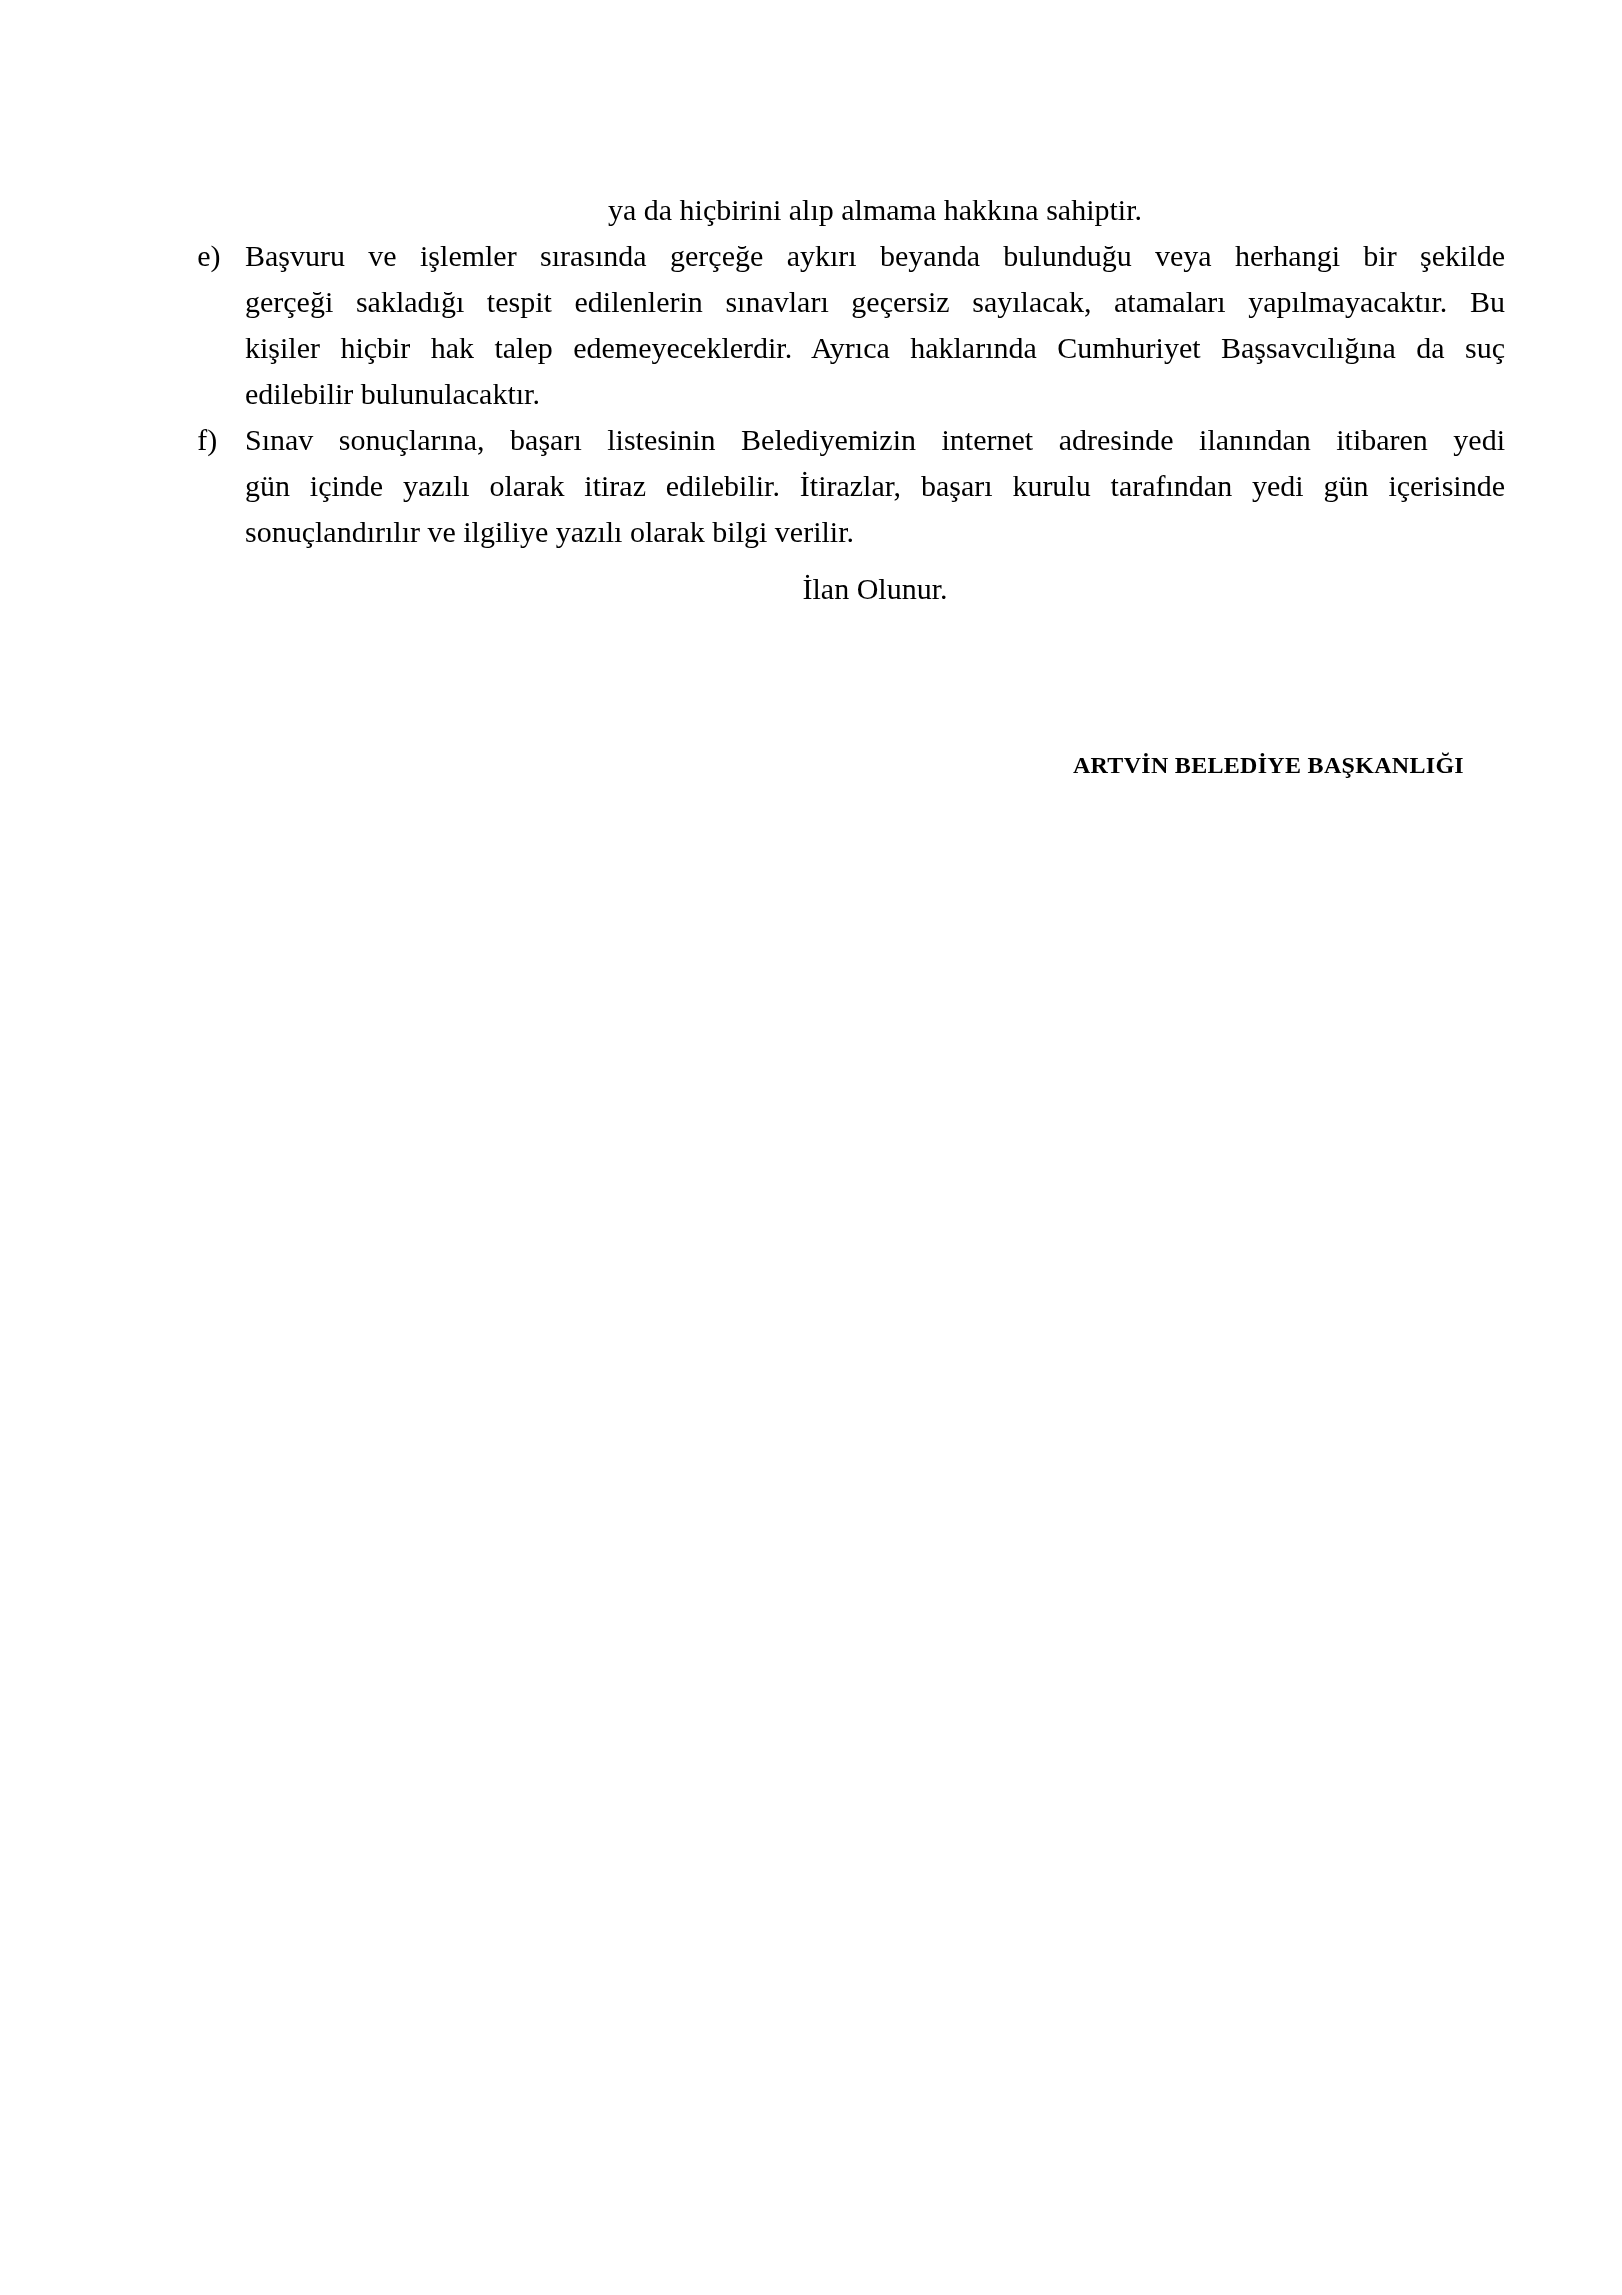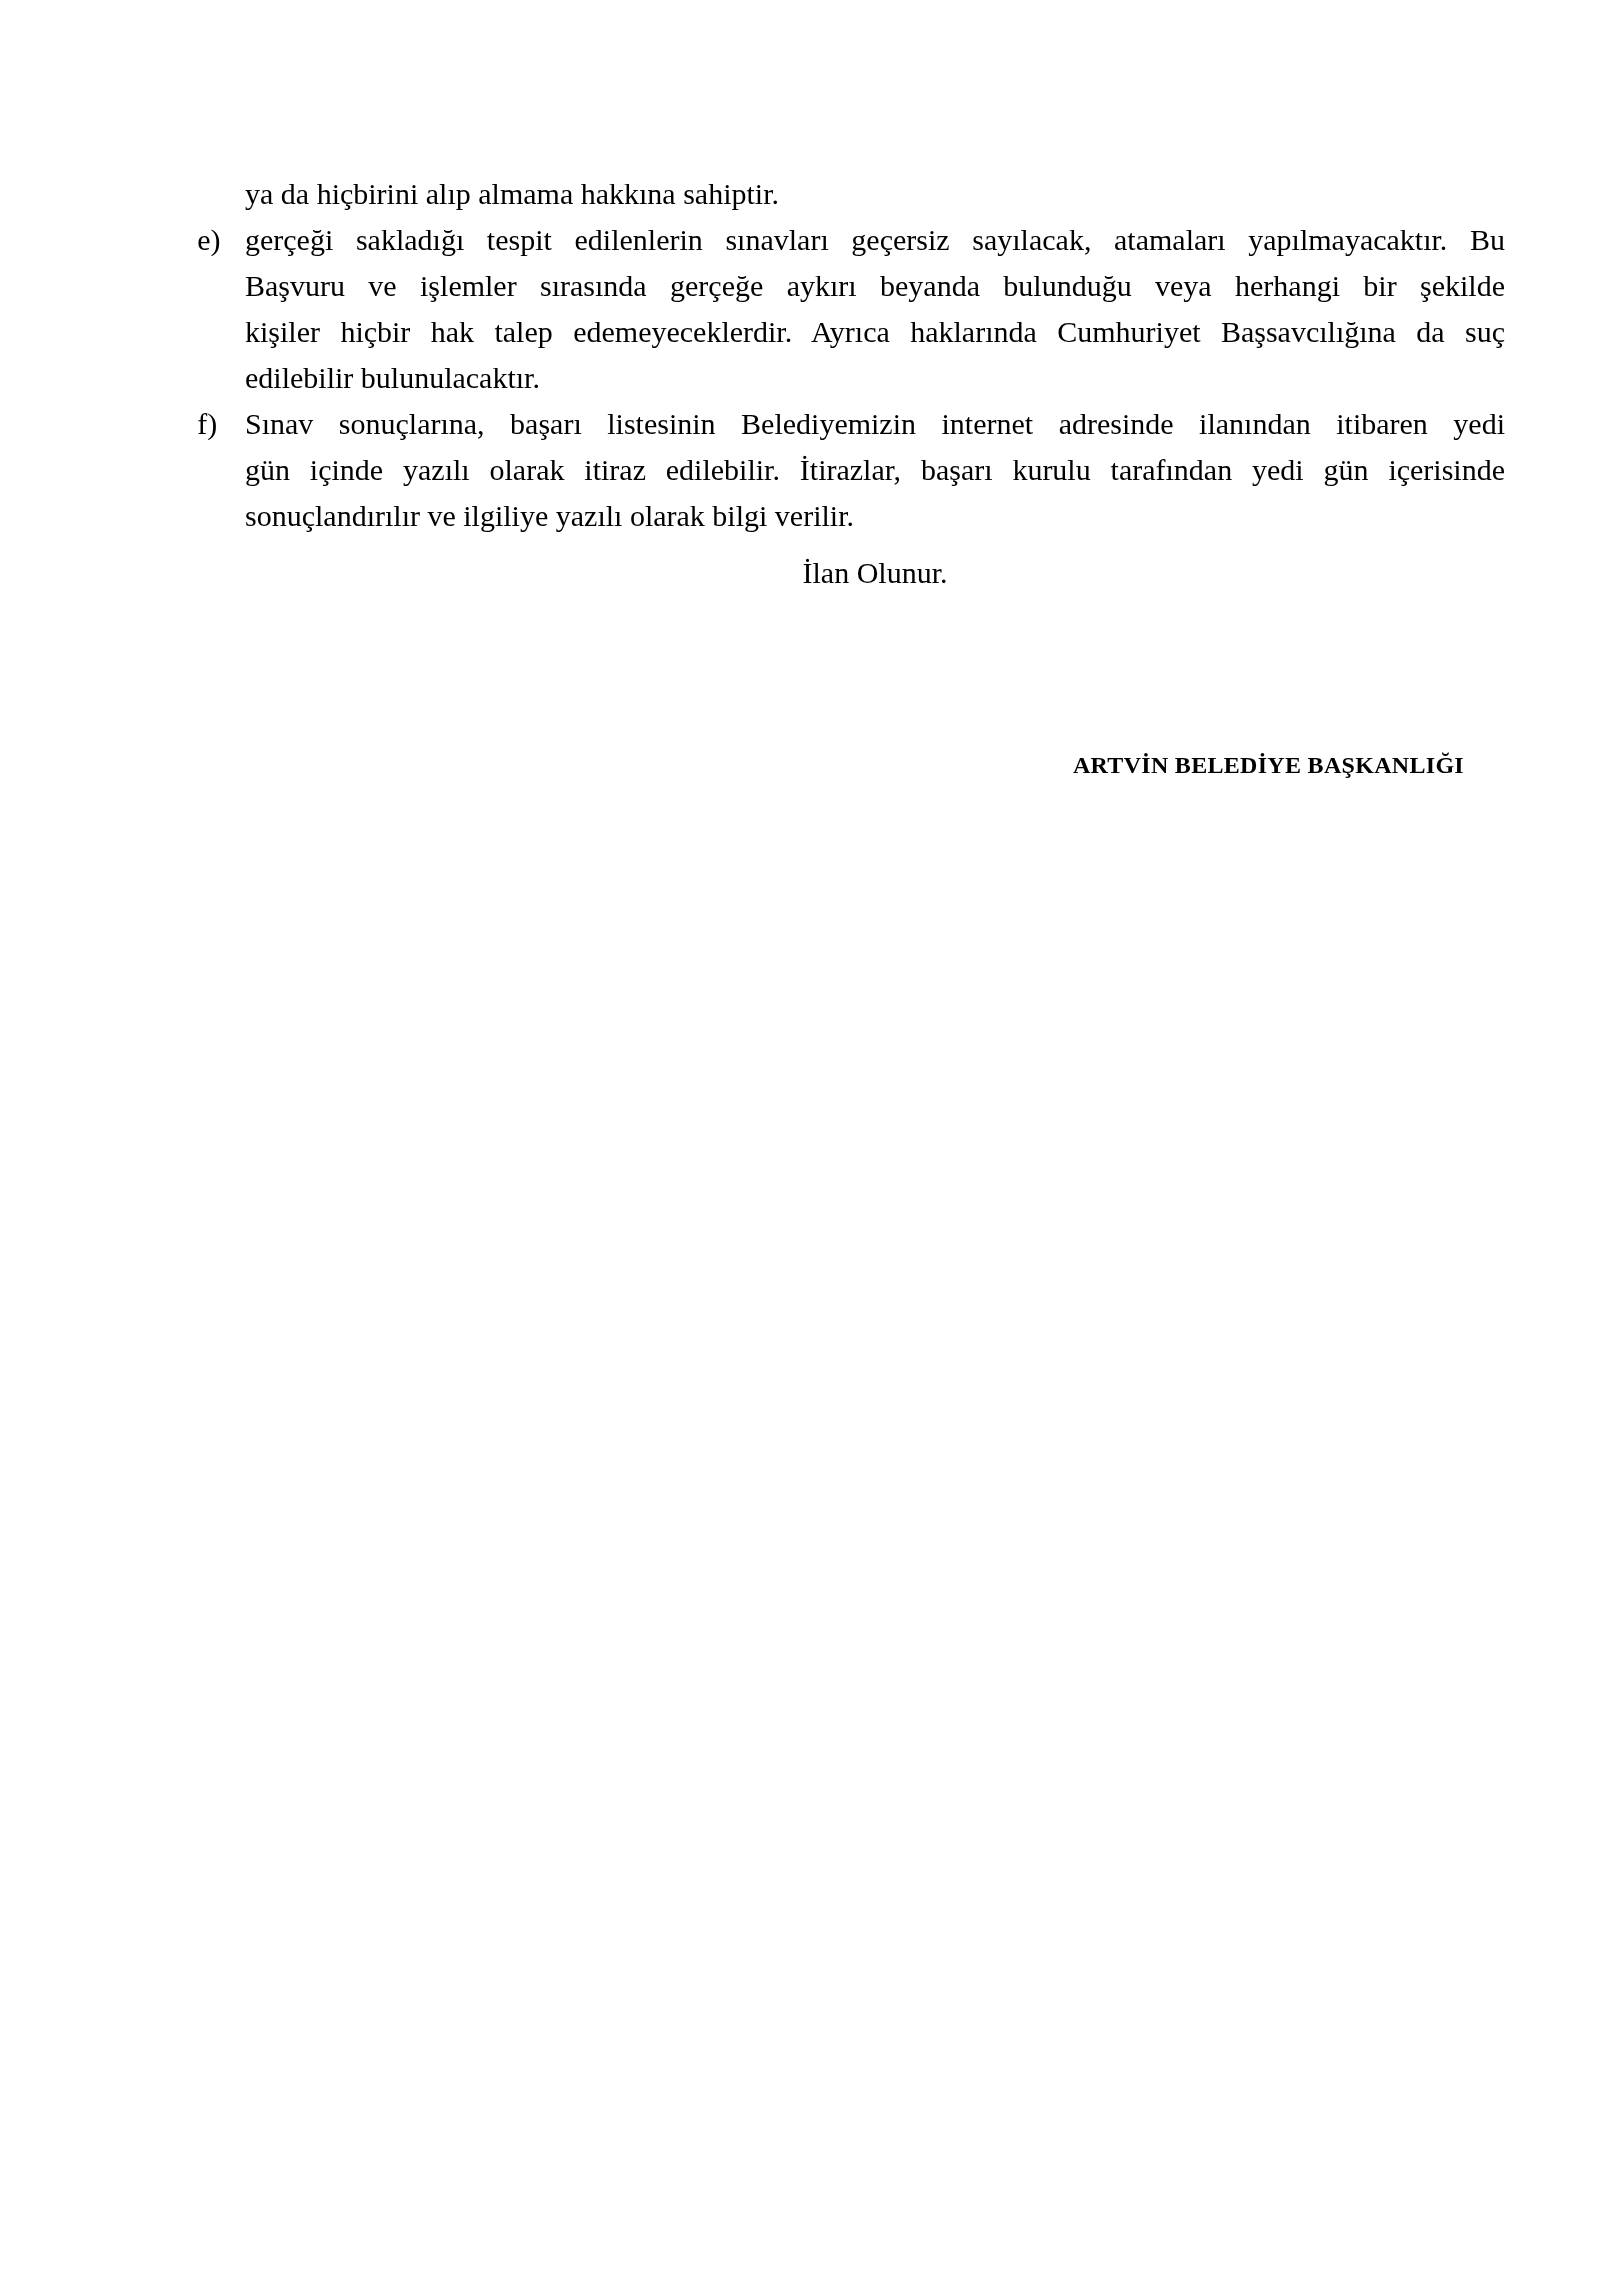--- a/index.html
+++ b/index.html
@@ -21,24 +21,24 @@
   
   .content {
     position: absolute;
     left: 196px;
     top: 169px;
     width: 1309px;   
   }
 
   
   .cont-line {
-    margin: 2px 0 0 49px;
+    margin: 18px 0 0 49px;
     font-size: 30px;
     line-height: 46px;
-    text-align: left;
+    text-align: center;
     white-space: nowrap;
   }
 
   
   .item {
     display: flex;
     align-items: flex-start;
     margin: 0;
   }
   .marker {
@@ -102,22 +102,22 @@
 
 <div class="page">
 
   <div class="content">
 
     <p class="cont-line">ya da hiçbirini alıp almama hakkına sahiptir.</p>
 
     <div class="item">
       <div class="marker">e)</div>
       <div class="itext">
+        <div class="jline">Başvuru ve işlemler sırasında gerçeğe aykırı beyanda bulunduğu veya herhangi bir şekilde</div>
         <div class="jline">gerçeği sakladığı tespit edilenlerin sınavları geçersiz sayılacak, atamaları yapılmayacaktır. Bu</div>
-        <div class="jline">Başvuru ve işlemler sırasında gerçeğe aykırı beyanda bulunduğu veya herhangi bir şekilde</div>
         <div class="jline">kişiler hiçbir hak talep edemeyeceklerdir. Ayrıca haklarında Cumhuriyet Başsavcılığına da suç</div>
         <div class="jline-last">edilebilir bulunulacaktır.</div>
       </div>
     </div>
 
     <div class="item">
       <div class="marker">f)</div>
       <div class="itext">
         <div class="jline">Sınav sonuçlarına, başarı listesinin Belediyemizin internet adresinde ilanından itibaren yedi</div>
         <div class="jline">gün içinde yazılı olarak itiraz edilebilir. İtirazlar, başarı kurulu tarafından yedi gün içerisinde</div>

